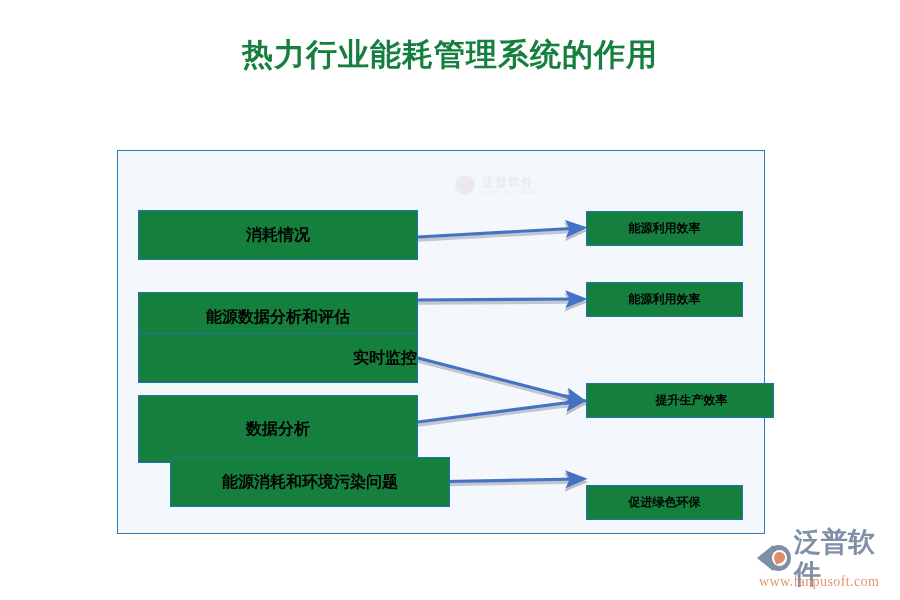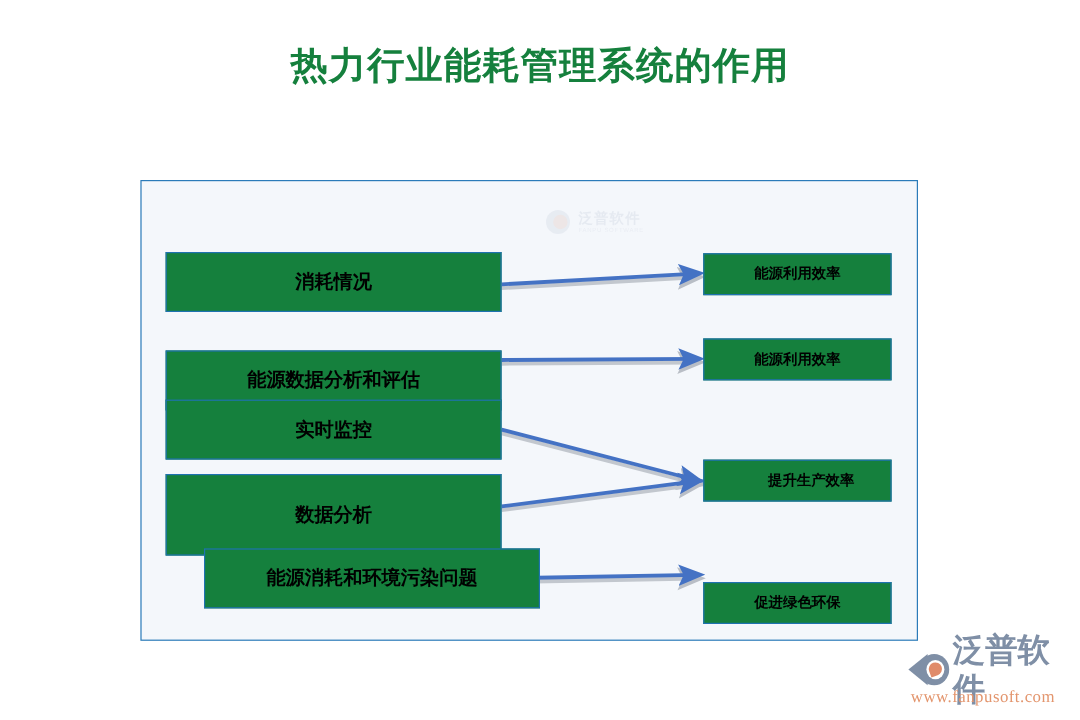--- a/index.html
+++ b/index.html
@@ -176,39 +176,39 @@
       </g>
   </svg>
 
   <div id="input-boxes">
       <div class="fbox left" style="left: 138px; top: 210px; width: 280px; height: 50px;">
         <span>消耗情况</span>
       </div>
       <div class="fbox left" style="left: 138px; top: 272px; width: 280px; height: 50px; margin-top: 20px;">
         <span>能源数据分析和评估</span>
       </div>
-      <div class="fbox left" style="left: 138px; top: 333px; width: 280px; height: 50px;">
+      <div class="fbox left" style="left: 138px; top: 333px; width: 280px; height: 50px; justify-content: flex-end;">
         <span>实时监控</span>
       </div>
       <div class="fbox left" style="left: 138px; top: 395px; width: 280px; height: 68px; align-items: center;">
         <span>数据分析</span>
       </div>
       <div class="fbox left" style="left: 138px; top: 457px; width: 280px; height: 50px; margin-left: 32px;">
         <span>能源消耗和环境污染问题</span>
       </div>
     </div>
 
   <div id="output-boxes">
       <div class="fbox right" style="left: 586px; top: 211px; width: 157px; height: 35px;">
         <span>能源利用效率</span>
       </div>
       <div class="fbox right" style="left: 586px; top: 282px; width: 157px; height: 35px;">
         <span>能源利用效率</span>
       </div>
-      <div class="fbox right" style="left: 586px; top: 383px; width: 157px; height: 35px; padding-left: 23px;">
+      <div class="fbox right" style="left: 586px; top: 383px; width: 188px; height: 35px; padding-left: 23px;">
         <span>提升生产效率</span>
       </div>
       <div class="fbox right" style="left: 586px; top: 485px; width: 157px; height: 35px;">
         <span>促进绿色环保</span>
       </div>
     </div>
 
   <div class="logo">
     <div class="logo-row">
       <span class="logo-mark">

